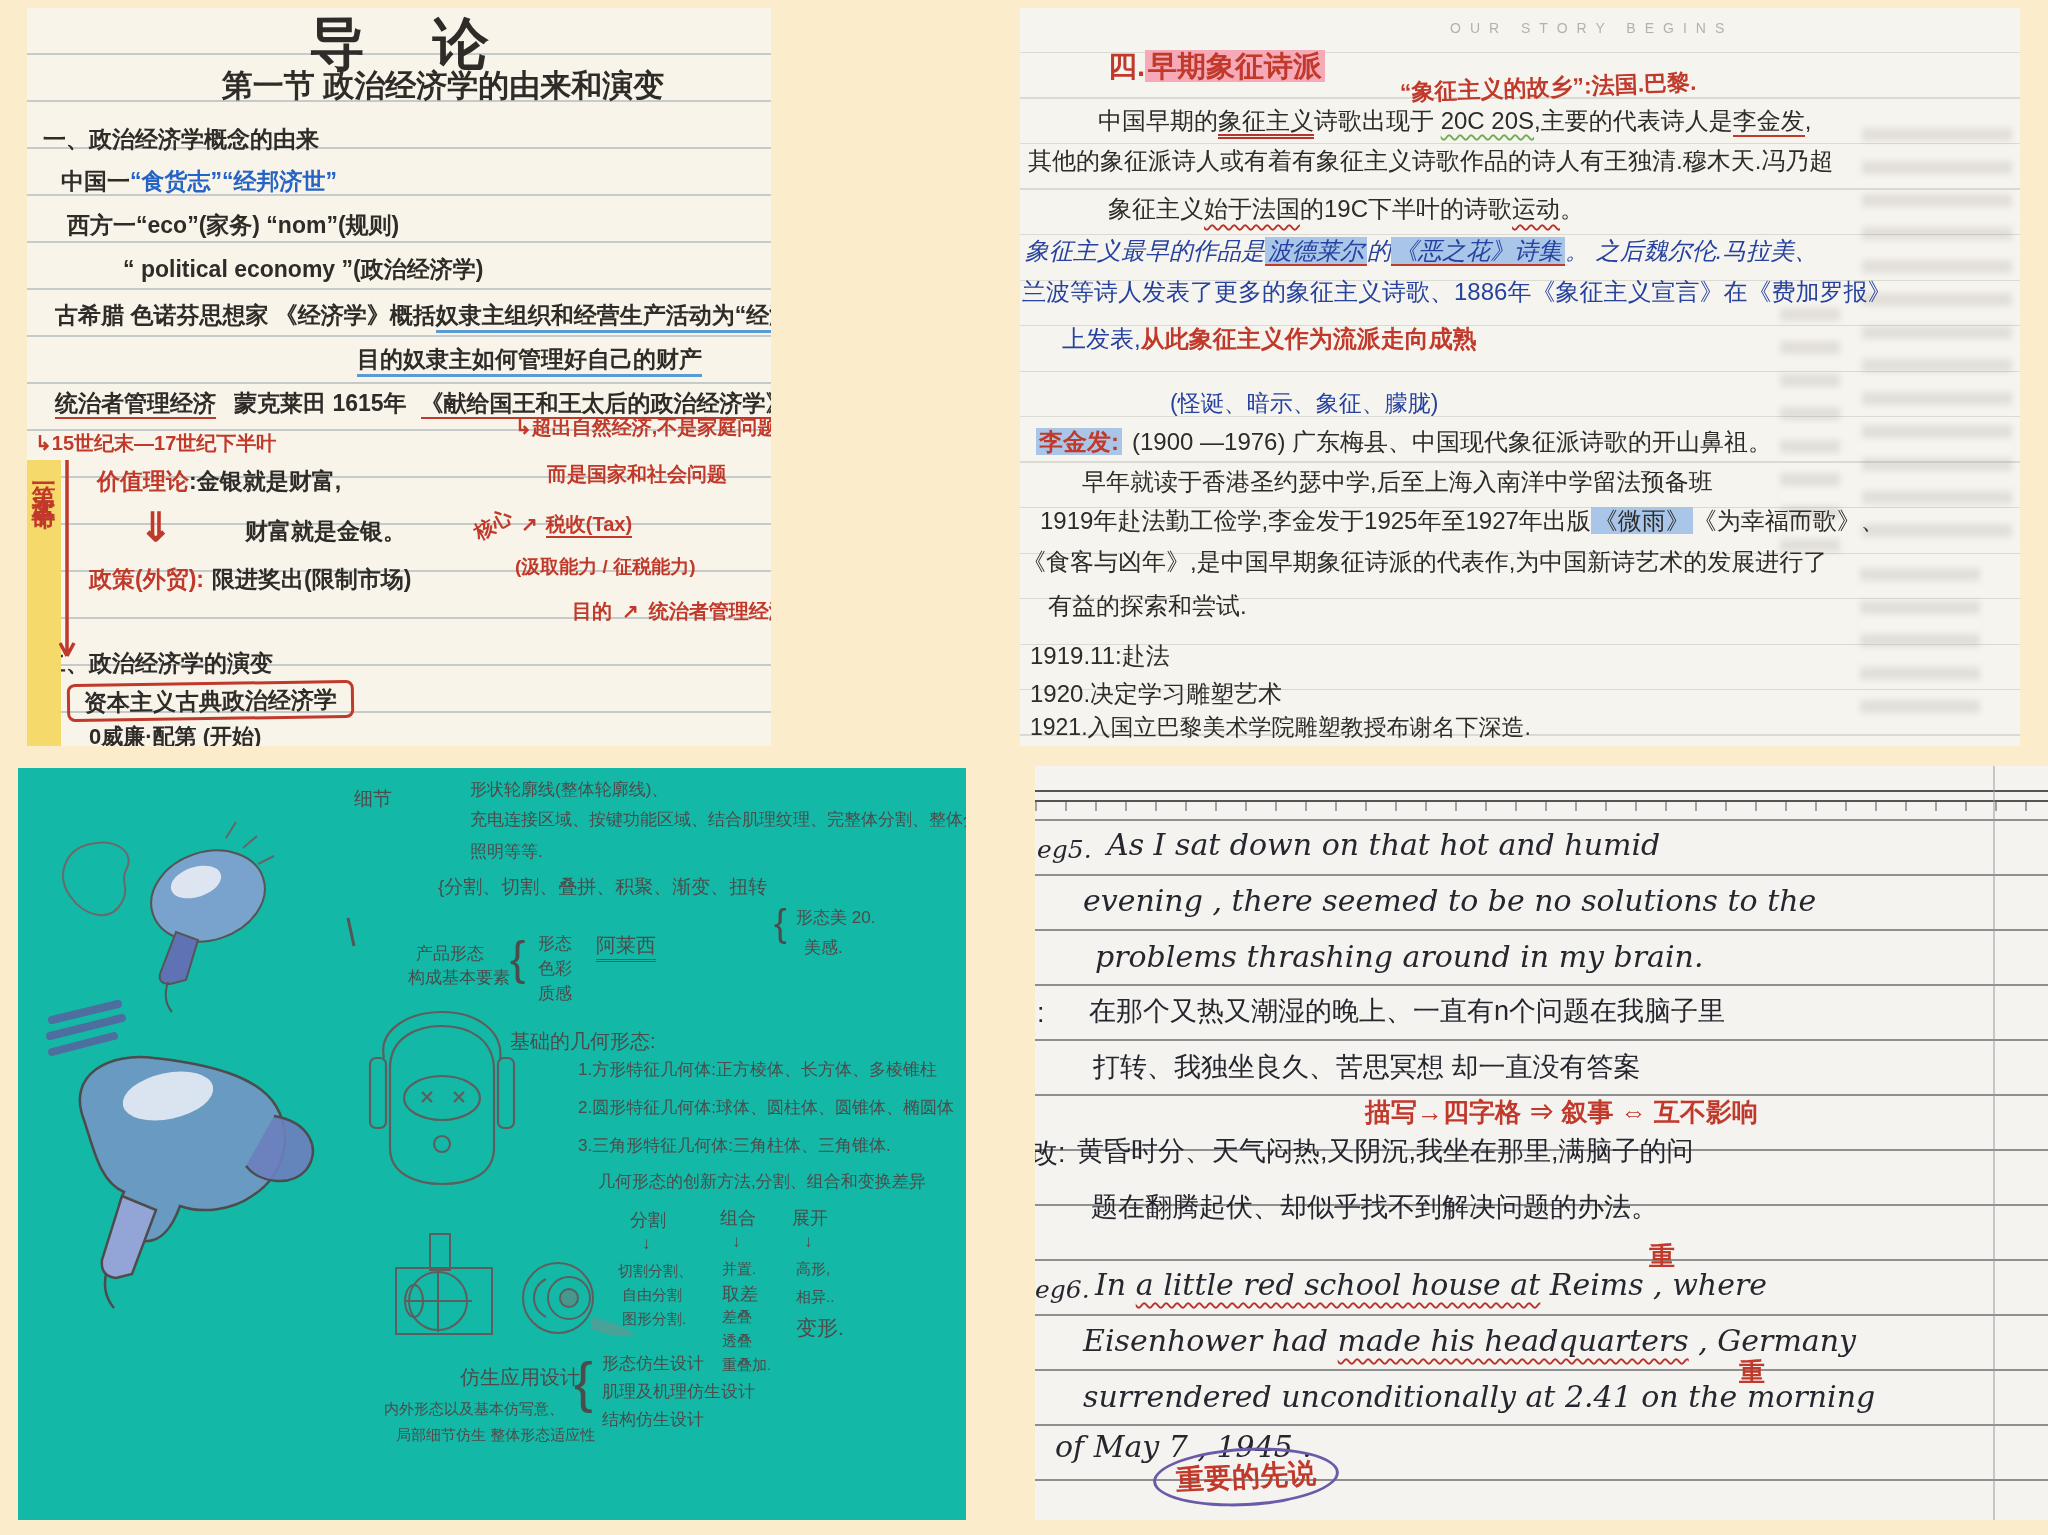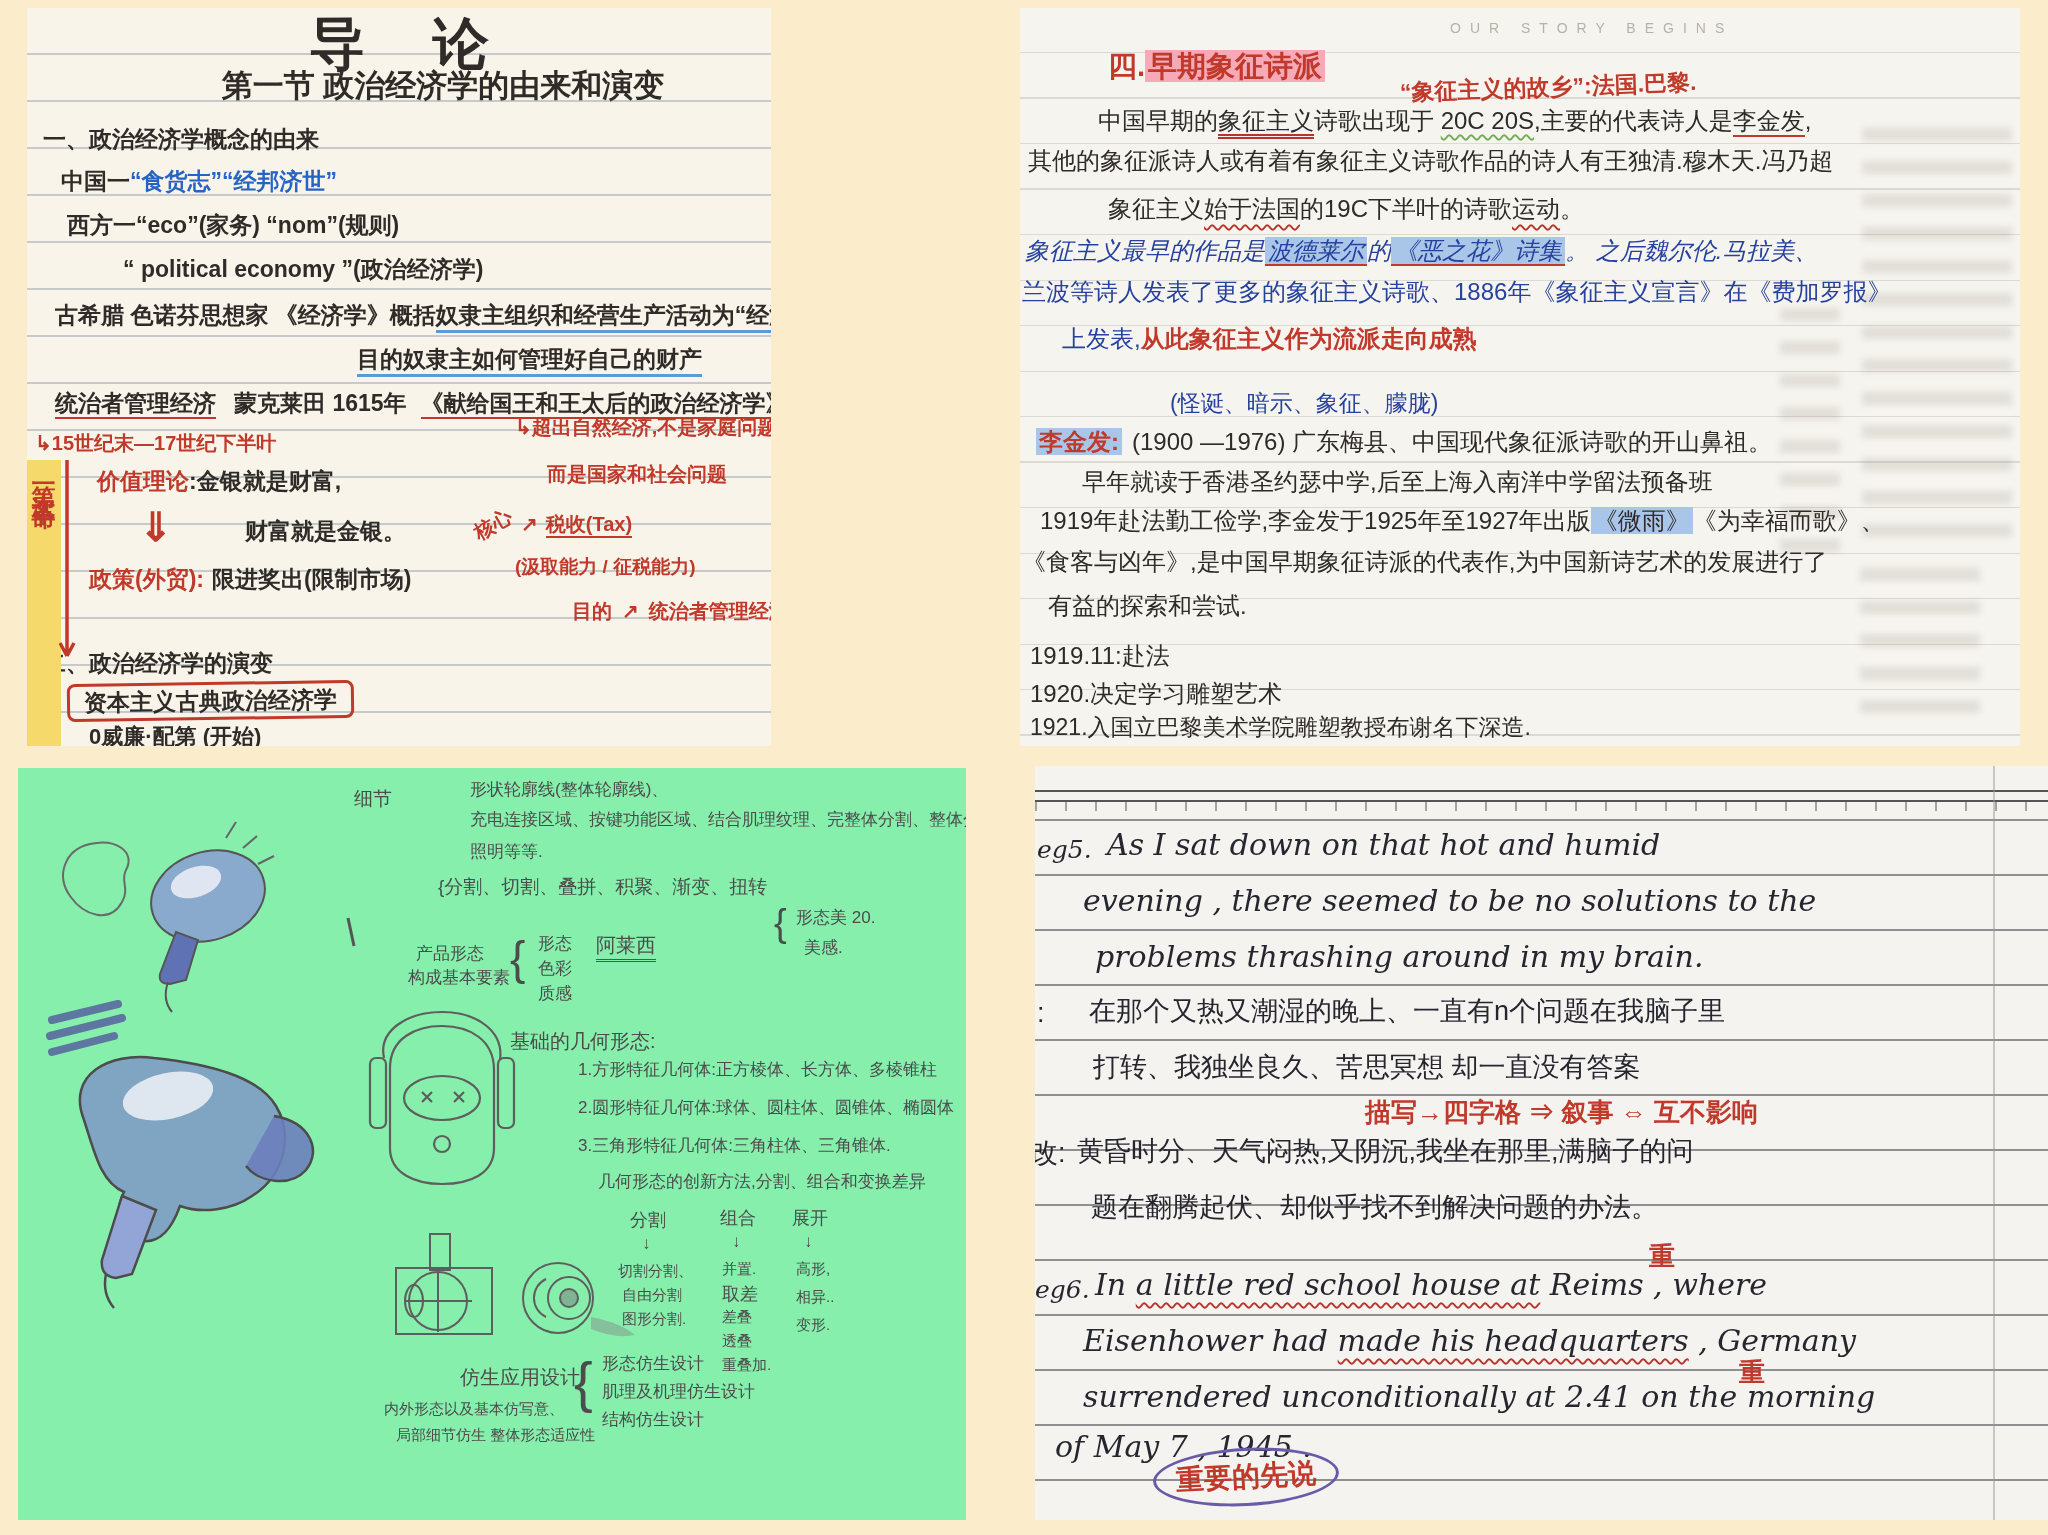--- a/index.html
+++ b/index.html
@@ -22,21 +22,21 @@
   .hl-pink{background:#f6a9b6;padding:0 3px;}
   .hl-blue{background:#a9c6e9;padding:0 3px;}
   .redbox{display:inline-block;border:3px solid #c0392b;border-radius:8px;padding:3px 14px;transform:rotate(-0.8deg);}
   .circled{display:inline-block;border:3px solid #6a5aa8;border-radius:50%;padding:10px 20px;transform:rotate(-3deg);color:#c0392b;font-weight:bold;}
   .vert{writing-mode:vertical-rl;text-orientation:upright;}
   
   #tl{left:27px;top:8px;width:744px;height:738px;background:#f8f4e9;
       background-image:repeating-linear-gradient(to bottom,transparent 0 45px,rgba(150,160,172,.5) 45px 47px);font-size:23px;}
   #tr{left:1020px;top:8px;width:1000px;height:738px;background:#f6f4ef;
       background-image:repeating-linear-gradient(to bottom,transparent 0 44px,rgba(170,168,160,.35) 44px 45.5px);font-size:24px;}
-  #bl{left:18px;top:768px;width:948px;height:752px;background:#86efac;font-size:17px;}
+  #bl{left:18px;top:768px;width:948px;height:752px;background:#14b8a6;font-size:17px;}
   #br{left:1035px;top:766px;width:1013px;height:754px;background:#f4f3f0;
       background-image:repeating-linear-gradient(to bottom,transparent 0 53px,#8f8f8f 53px 55px);}
   .eng{font-family:"DejaVu Serif",serif;font-style:italic;font-size:30px;color:#26262e;}
   .cnl{font-size:27px;color:#26262e;}
   .yellowstrip{position:absolute;left:0;top:452px;width:34px;height:286px;background:#f6d96b;}
   .ghost{position:absolute;opacity:.14;filter:blur(3px);background:repeating-linear-gradient(to bottom,#6b6257 0 13px,transparent 13px 33px);}
   .topline{position:absolute;left:0;top:24px;width:100%;height:8px;border-top:2.5px solid #555;border-bottom:2px solid #555;}
   .ticks{position:absolute;left:0;top:36px;width:100%;height:9px;opacity:.65;
          background:repeating-linear-gradient(to right,#777 0 2px,transparent 2px 30px);}
   .pageedge{position:absolute;left:958px;top:0;height:100%;border-left:2px solid #9a9a9a;opacity:.5;}
@@ -184,21 +184,21 @@
   <div class="t pc" style="left:600px;top:494px;font-size:15px;">切割分割、</div>
   <div class="t pc" style="left:604px;top:518px;font-size:15px;">自由分割</div>
   <div class="t pc" style="left:604px;top:542px;font-size:15px;">图形分割.</div>
   <div class="t pc" style="left:704px;top:492px;font-size:15px;">并置.</div>
   <div class="t pc" style="left:704px;top:516px;font-size:18px;">取差</div>
   <div class="t pc" style="left:704px;top:540px;font-size:15px;">差叠</div>
   <div class="t pc" style="left:704px;top:564px;font-size:15px;">透叠</div>
   <div class="t pc" style="left:704px;top:588px;font-size:15px;">重叠加.</div>
   <div class="t pc" style="left:778px;top:492px;font-size:15px;">高形,</div>
   <div class="t pc" style="left:778px;top:520px;font-size:15px;">相异..</div>
-  <div class="t pc" style="left:778px;top:548px;font-size:15px;">变形.</div>
+  <div class="t pc" style="left:778px;top:548px;font-size:21px;">变形.</div>
 
   <div class="t pc" style="left:442px;top:598px;font-size:20px;">仿生应用设计</div>
   <div class="t pc" style="left:556px;top:582px;font-size:56px;font-weight:100;">{</div>
   <div class="t pc" style="left:584px;top:586px;">形态仿生设计</div>
   <div class="t pc" style="left:584px;top:614px;">肌理及机理仿生设计</div>
   <div class="t pc" style="left:584px;top:642px;">结构仿生设计</div>
   <div class="t pc" style="left:366px;top:632px;font-size:15px;">内外形态以及基本仿写意、</div>
   <div class="t pc" style="left:378px;top:658px;font-size:15px;">局部细节仿生 整体形态适应性</div>
 </div>
 

